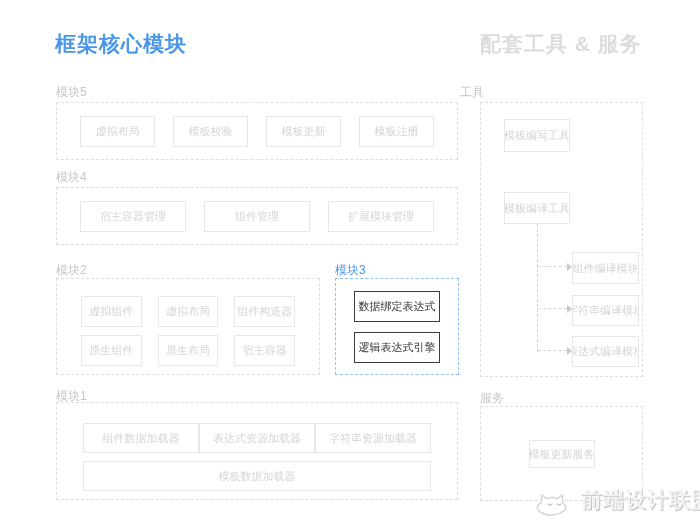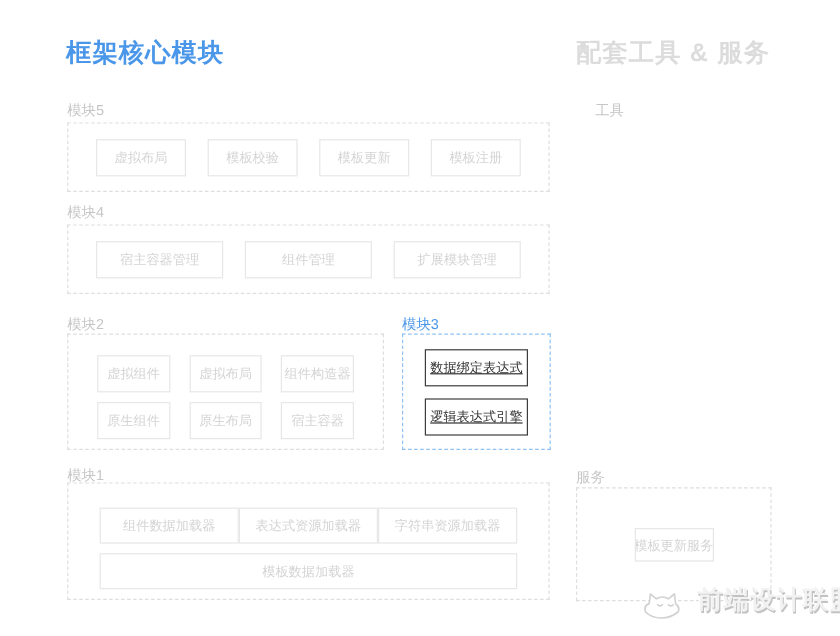--- a/index.html
+++ b/index.html
@@ -13,21 +13,21 @@
   .dashed{position:absolute;border:1px dashed #dedede;box-sizing:border-box;background:#fff;}
   .dashed.blue{border-color:#8fc1f3;}
   .item{display:flex;align-items:center;justify-content:center;border:1px solid #e7e7e7;
         color:#d4d4d4;font-size:11px;height:31px;background:#fff;box-sizing:border-box;
         white-space:nowrap;overflow:hidden;}
   .item.dark{border-color:#3d3d3d;color:#333;}
   .hrow{display:flex;height:100%;align-items:center;padding:0 23px;gap:18px;box-sizing:border-box;}
   .hrow .item{flex:1;}
   .grid2{display:grid;grid-template-columns:repeat(3,1fr);gap:8px 16px;padding:17px 24px 0;box-sizing:border-box;}
   .col3{display:flex;flex-direction:column;align-items:center;justify-content:center;gap:10px;height:100%;}
-  .col3 .item{width:86px;text-decoration:underline;}
+  .col3 .item{width:86px;}
   .m1pad{padding:20px 26px 0;box-sizing:border-box;}
   .m1row{display:flex;}
   .m1row .item{flex:1;height:30px;}
   .m1wide{margin-top:8px;height:30px;}
   .absitem{position:absolute;}
   .vline{position:absolute;width:0;border-left:1px dashed #d5d5d5;}
   .harrow{position:absolute;height:0;border-top:1px dashed #d5d5d5;}
   .ahead{position:absolute;right:-5px;top:-4px;width:0;height:0;
          border-left:5px solid #c9c9c9;border-top:4px solid transparent;border-bottom:4px solid transparent;}
   .watermark{position:absolute;left:536px;top:484px;display:flex;align-items:center;gap:5px;}
@@ -84,21 +84,40 @@
   <div class="sec-label" style="left:56px;top:388px">模块1</div>
   <div class="dashed m1pad" style="left:56px;top:402px;width:402px;height:98px">
     <div class="m1row">
       <div class="item">组件数据加载器</div>
       <div class="item">表达式资源加载器</div>
       <div class="item">字符串资源加载器</div>
     </div>
     <div class="item m1wide">模板数据加载器</div>
   </div>
 
-  <div class="sec-label" style="left:496px;top:84px">工具</div>
+  <div class="sec-label" style="left:460px;top:84px">工具</div>
+  <div class="dashed" style="left:480px;top:102px;width:163px;height:275px">
+    <div class="item absitem" style="left:23px;top:16px;width:66px;height:33px">模板编写工具</div>
+    <div class="item absitem" style="left:23px;top:89px;width:66px;height:32px">模板编译工具</div>
+
+    <div class="vline" style="left:56px;top:121px;height:128px"></div>
+    <div class="harrow" style="left:57px;top:163px;width:29px">
+        <span class="ahead"></span>
+      </div>
+    <div class="harrow" style="left:57px;top:205px;width:29px">
+        <span class="ahead"></span>
+      </div>
+    <div class="harrow" style="left:57px;top:247px;width:29px">
+        <span class="ahead"></span>
+      </div>
+
+    <div class="item absitem" style="left:91px;top:149px;width:67px;height:32px">组件编译模块</div>
+    <div class="item absitem" style="left:91px;top:192px;width:67px;height:31px">字符串编译模块</div>
+    <div class="item absitem" style="left:91px;top:233px;width:67px;height:31px">表达式编译模块</div>
+  </div>
 
   <div class="sec-label" style="left:480px;top:390px">服务</div>
   <div class="dashed" style="left:480px;top:406px;width:163px;height:95px">
     <div class="item" style="width:66px;height:28px;margin:33px auto 0">模板更新服务</div>
   </div>
 
   <div class="watermark">
     <svg width="40" height="32" viewBox="0 0 40 32">
       <g fill="#ffffff" stroke="#d2d2d2" stroke-width="1.4" stroke-linecap="round" stroke-linejoin="round">
         <path d="M2 26 q-2 -5 3 -7 l1 -8 5 4 q5 -3 10 0 l5 -4 1 8 q4 3 2 7 q-6 5 -14 5 q-8 0 -13 -5 z"></path>

